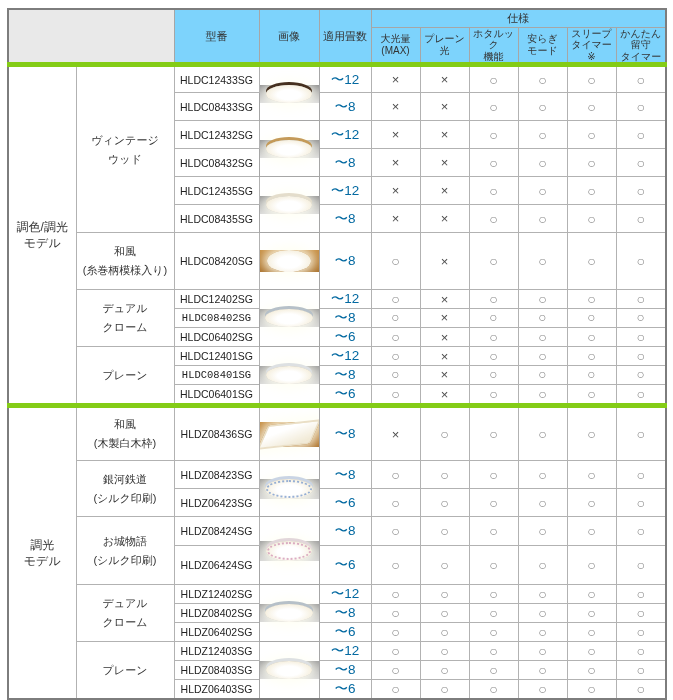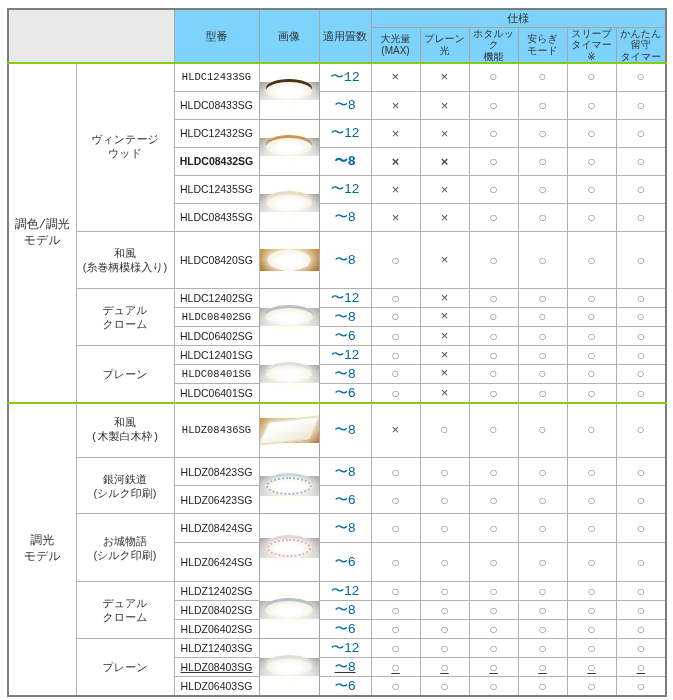--- a/index.html
+++ b/index.html
@@ -6,29 +6,29 @@
   body{font-family:"Liberation Sans","DejaVu Sans",sans-serif;color:#333;}
   .page{width:673px;height:700px;box-sizing:border-box;padding:8px 8px 0 7px;background:#fff;overflow:hidden;}
   table{border-collapse:collapse;table-layout:fixed;width:658px;border:2px solid #7d7d7d;}
   th,td{box-sizing:border-box;padding:0;vertical-align:middle;text-align:center;
         border:1px solid #b2b2b2;white-space:pre-line;overflow:hidden;}
   thead th{background:#7dd3fc;font-weight:normal;color:#333;border-color:#a6a6a6;}
   tr.h1 th{height:18px;font-size:11px;}
   tr.h2 th{height:36px;font-size:10px;line-height:11.5px;}
   th.corner{background:#e9e9e9;}
   td.group-cell{font-size:12px;line-height:16px;color:#333;background:#fff;}
-  td.series-cell{font-size:11px;line-height:14px;color:#333;}
+  td.series-cell{font-size:11px;line-height:19px;color:#333;}
   td.model-cell{font-size:10.5px;color:#222;letter-spacing:0;}
   td.image-cell{padding:0;border-color:#a6a6a6;}
   td.tatami-cell{font-size:13.5px;color:#0369a1;}
   td.mark-cell{font-size:13px;}
   td.mark-yes{color:#8a8a8a;font-size:14px;}
   td.mark-no{color:#4d4d4d;font-size:13px;}
   tr.series-start td{border-top:1px solid #8f8f8f;}
-  tr.section-start td{border-top:2px solid #84cc16;font-family:Liberation Mono, monospace;}
+  tr.section-start td{border-top:5px solid #84cc16;}
   .photo{width:100%;height:100%;display:flex;align-items:center;justify-content:center;}
   .lamp{position:relative;border-radius:50%;
         background:radial-gradient(ellipse at 50% 55%, #ffffff 35%, #f6f0e0 70%, #ece4d0 100%);}
   .lamp .ring{position:absolute;inset:1px;border-radius:50%;border-style:dotted;border-width:2px;opacity:.8;}
   .lamp-square{position:relative;background:linear-gradient(160deg,#ffffff 30%,#f1ead6 90%);
         border-radius:3px;transform:skewX(-30deg) rotate(-7deg);}
   .footnote{font-size:10px;color:#222;margin:5px 0 0 1px;}
 </style>
 </head>
 <body>
@@ -102,21 +102,21 @@
           <td class="model-cell">HLDC12432SG</td>
           <td class="image-cell" rowspan="2"><div class="photo" style="background: linear-gradient(rgb(144, 144, 144) 0%, rgb(218, 218, 218) 100%);"><div class="lamp" style="width: 46px; height: 18px; box-shadow: rgb(196, 154, 88) 0px -3px 0px 0px, rgba(255, 255, 242, 0.9) 0px 0px 11px 4px;"></div></div></td>
           <td class="tatami-cell">〜12</td>
           <td class="mark-cell mark-no">×</td>
           <td class="mark-cell mark-no">×</td>
           <td class="mark-cell mark-yes">○</td>
           <td class="mark-cell mark-yes">○</td>
           <td class="mark-cell mark-yes">○</td>
           <td class="mark-cell mark-yes">○</td>
         </tr>
-        <tr style="height: 28px; font-weight: bold;">
+        <tr style="height: 28px;">
           <td class="model-cell">HLDC08432SG</td>
           <td class="tatami-cell">〜8</td>
           <td class="mark-cell mark-no">×</td>
           <td class="mark-cell mark-no">×</td>
           <td class="mark-cell mark-yes">○</td>
           <td class="mark-cell mark-yes">○</td>
           <td class="mark-cell mark-yes">○</td>
           <td class="mark-cell mark-yes">○</td>
         </tr>
         <tr style="height: 28px; padding-left: 32px;">
@@ -317,21 +317,21 @@
           <td class="model-cell">HLDZ12403SG</td>
           <td class="image-cell" rowspan="3"><div class="photo" style="background: linear-gradient(rgb(156, 156, 156) 0%, rgb(214, 214, 214) 100%);"><div class="lamp" style="width: 46px; height: 18px; box-shadow: rgb(221, 224, 226) 0px -3px 0px 0px, rgba(255, 255, 242, 0.9) 0px 0px 11px 4px;"></div></div></td>
           <td class="tatami-cell">〜12</td>
           <td class="mark-cell mark-yes">○</td>
           <td class="mark-cell mark-yes">○</td>
           <td class="mark-cell mark-yes">○</td>
           <td class="mark-cell mark-yes">○</td>
           <td class="mark-cell mark-yes">○</td>
           <td class="mark-cell mark-yes">○</td>
         </tr>
-        <tr style="height: 19px; text-decoration: underline;">
+        <tr style="height: 19px;">
           <td class="model-cell">HLDZ08403SG</td>
           <td class="tatami-cell">〜8</td>
           <td class="mark-cell mark-yes">○</td>
           <td class="mark-cell mark-yes">○</td>
           <td class="mark-cell mark-yes">○</td>
           <td class="mark-cell mark-yes">○</td>
           <td class="mark-cell mark-yes">○</td>
           <td class="mark-cell mark-yes">○</td>
         </tr>
         <tr style="height: 19px;">

